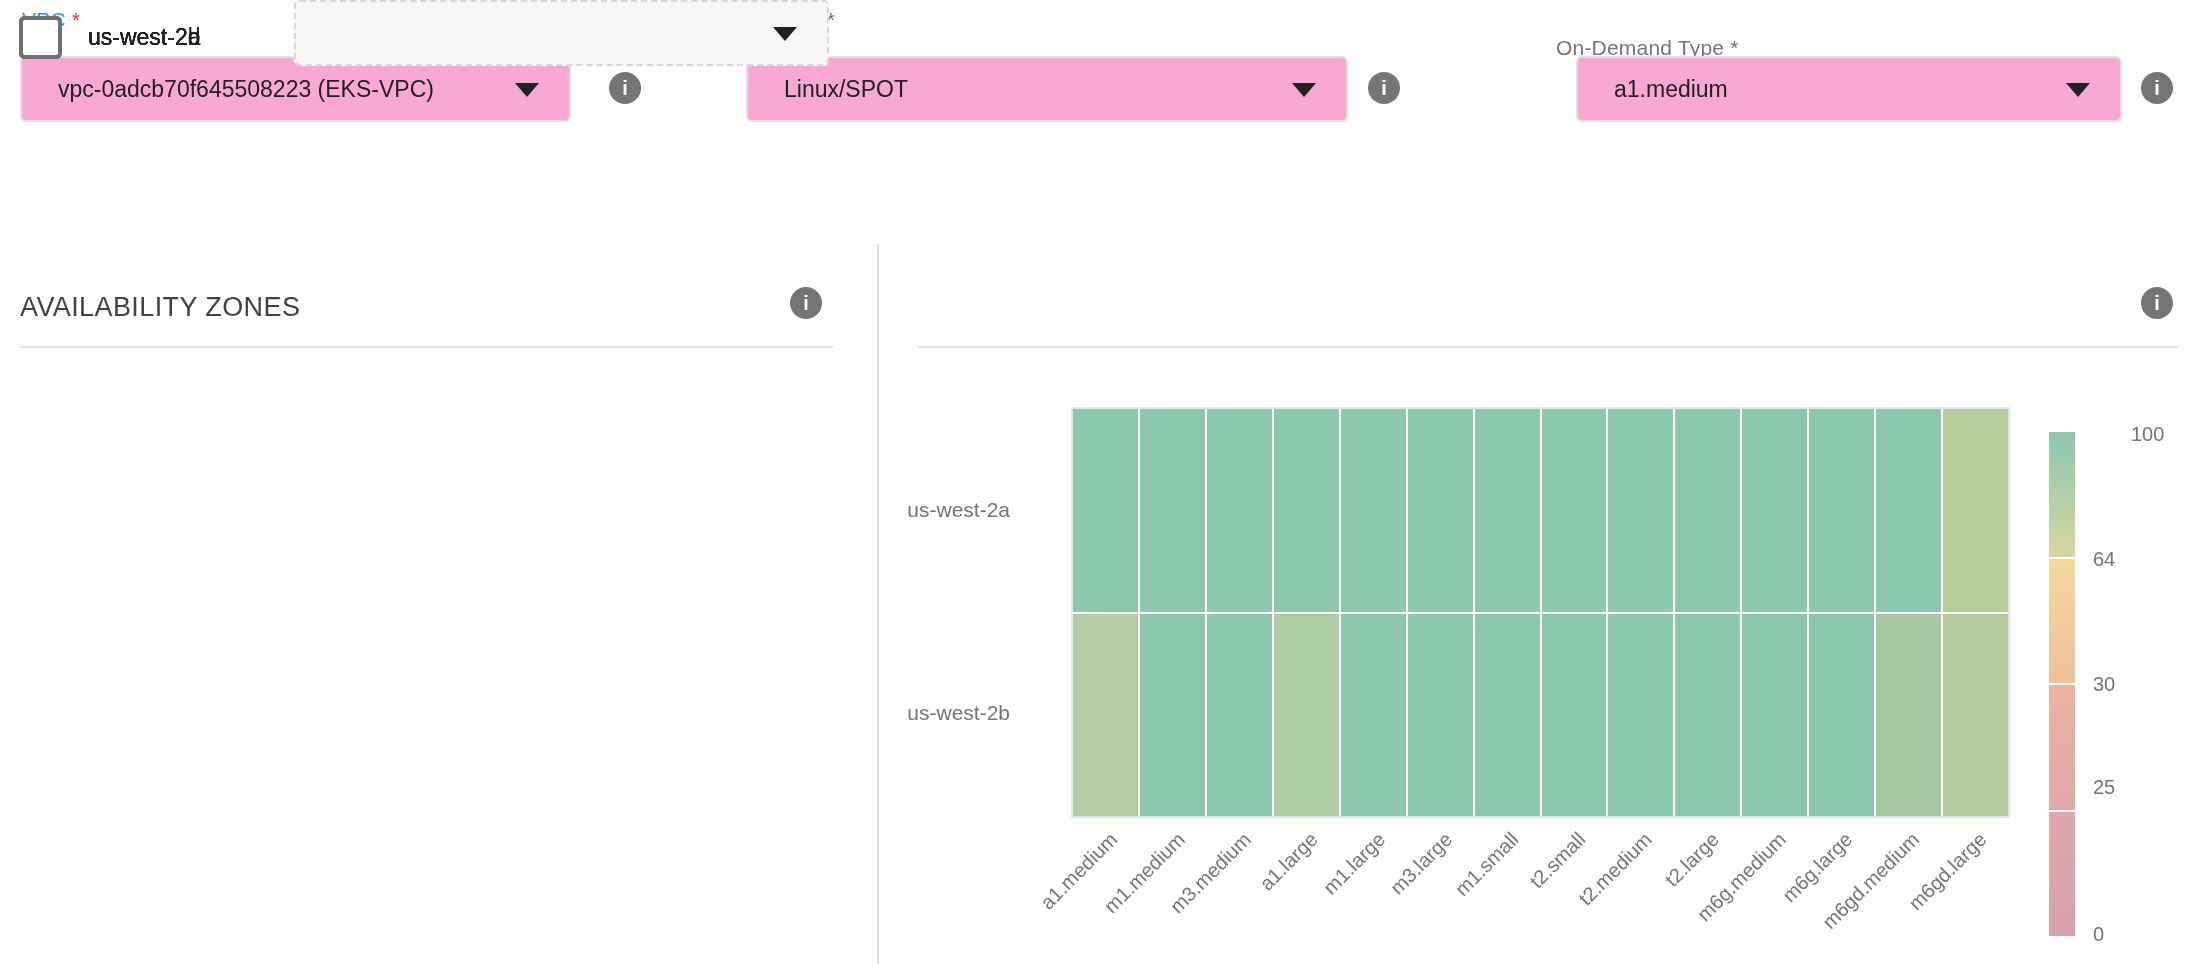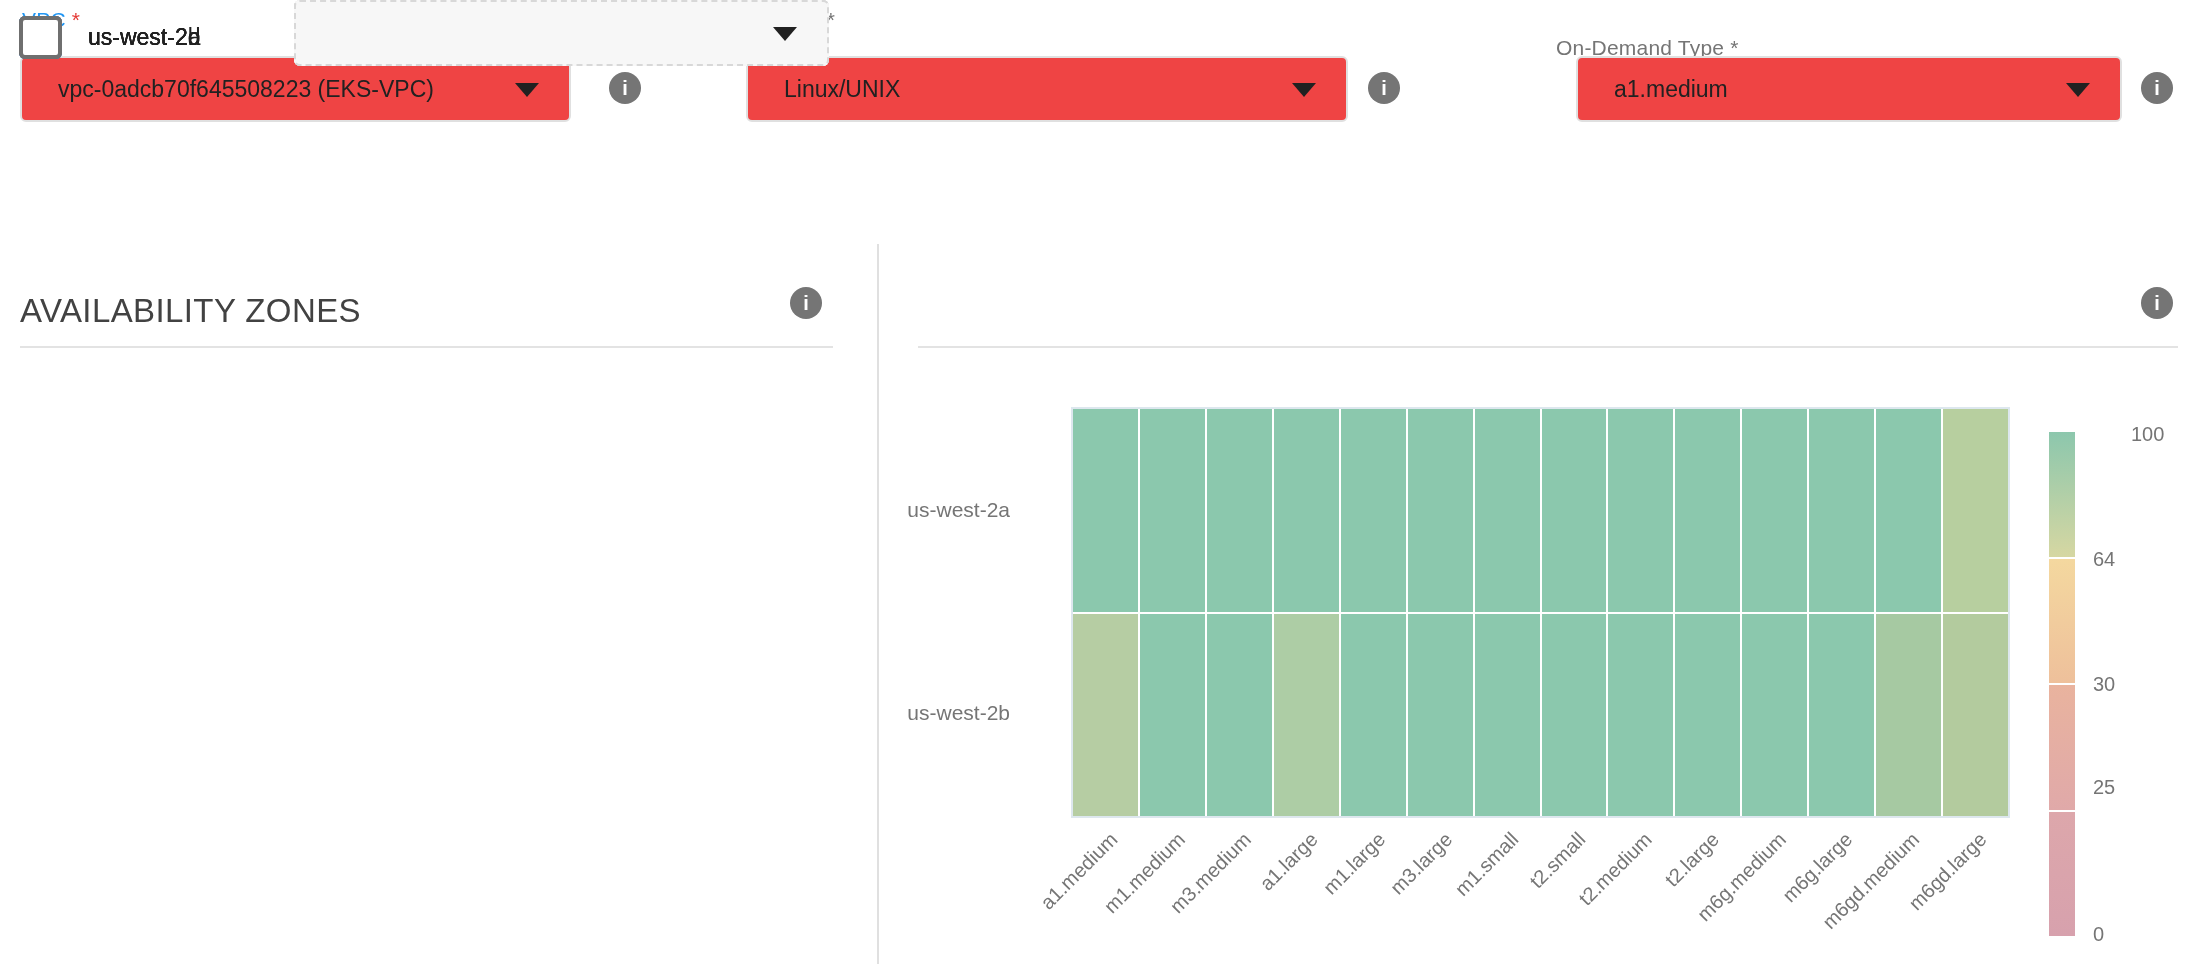--- a/index.html
+++ b/index.html
@@ -6,40 +6,40 @@
   #root{
     position:relative;width:2196px;height:964px;background:#ffffff;overflow:hidden;
     font-family:"Liberation Sans","DejaVu Sans",sans-serif;color:#212121;
   }
   
   .field-label{position:absolute;top:8px;font-size:21px;color:#757575;letter-spacing:.2px;}
   .field-label .req{margin-left:6px;}
   .field-label.focused{color:#2196f3;}
   .field-label.focused .req{color:#e53935;}
   .select-box{
-    position:absolute;box-sizing:border-box;height:66px;background:#ef4444;
+    position:absolute;box-sizing:border-box;height:66px;background:#f9a8d4;
     border:2px solid #e0e0e0;border-radius:6px;cursor:pointer;
   }
   .select-box .value{
     position:absolute;left:36px;top:0;line-height:62px;font-size:23px;color:#212121;
     white-space:nowrap;overflow:hidden;max-width:82%;
   }
   .caret{
     position:absolute;right:30px;top:50%;margin-top:-6px;width:0;height:0;
     border-left:12px solid transparent;border-right:12px solid transparent;
     border-top:14px solid #212121;
   }
   .select-box.dashed{background:#f7f7f7;border:2px dashed #d8d8d8;}
   .info-icon{
     position:absolute;width:32px;height:32px;border-radius:50%;background:#757575;
     color:#fff;font-size:20px;font-weight:bold;text-align:center;line-height:32px;
     cursor:pointer;user-select:none;
   }
   
-  .section-title{position:absolute;font-size:33px;color:#424242;letter-spacing:.4px;}
+  .section-title{position:absolute;font-size:27px;color:#424242;letter-spacing:.4px;}
   .h-divider{position:absolute;height:2px;background:#e3e3e3;}
   .v-divider{position:absolute;width:2px;background:#e0e0e0;}
   
   .az-row{position:absolute;left:0;width:878px;height:74px;}
   .az-row:nth-of-type(1){top:395px;}
   .az-row:nth-of-type(2){top:518px;}
   .az-row:nth-of-type(3){top:638px;}
   .az-row:nth-of-type(4){top:758px;}
   .cb{
     position:absolute;left:19px;top:16px;width:43px;height:43px;box-sizing:border-box;
@@ -85,21 +85,21 @@
   <div class="select-box" style="left:20px;top:56px;width:551px;">
     <span class="value">vpc-0adcb70f645508223 (EKS-VPC)</span>
     <span class="caret"></span>
   </div>
   <div class="info-icon" style="left:609px;top:72px;">i</div>
 
   <div class="field-label" style="left:747px;">
     <span>Product</span><span class="req">*</span>
   </div>
   <div class="select-box" style="left:746px;top:56px;width:602px;">
-    <span class="value">Linux/UNIX</span>
+    <span class="value">Linux/SPOT</span>
     <span class="caret"></span>
   </div>
   <div class="info-icon" style="left:1368px;top:72px;">i</div>
 
   <div class="field-label" style="left:1556px;margin-top:28px;">
     <span>On-Demand Type</span><span class="req">*</span>
   </div>
   <div class="select-box" style="left:1576px;top:56px;width:546px;">
     <span class="value">a1.medium</span>
     <span class="caret"></span>

